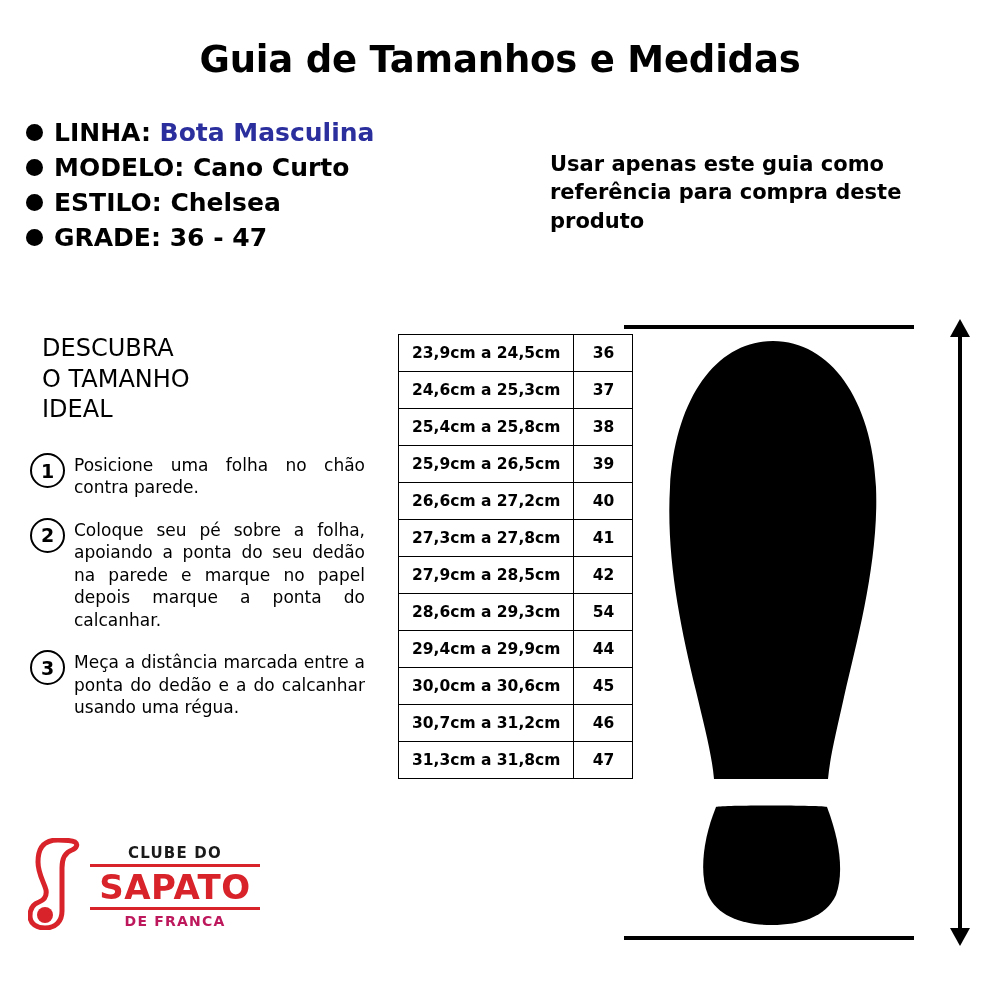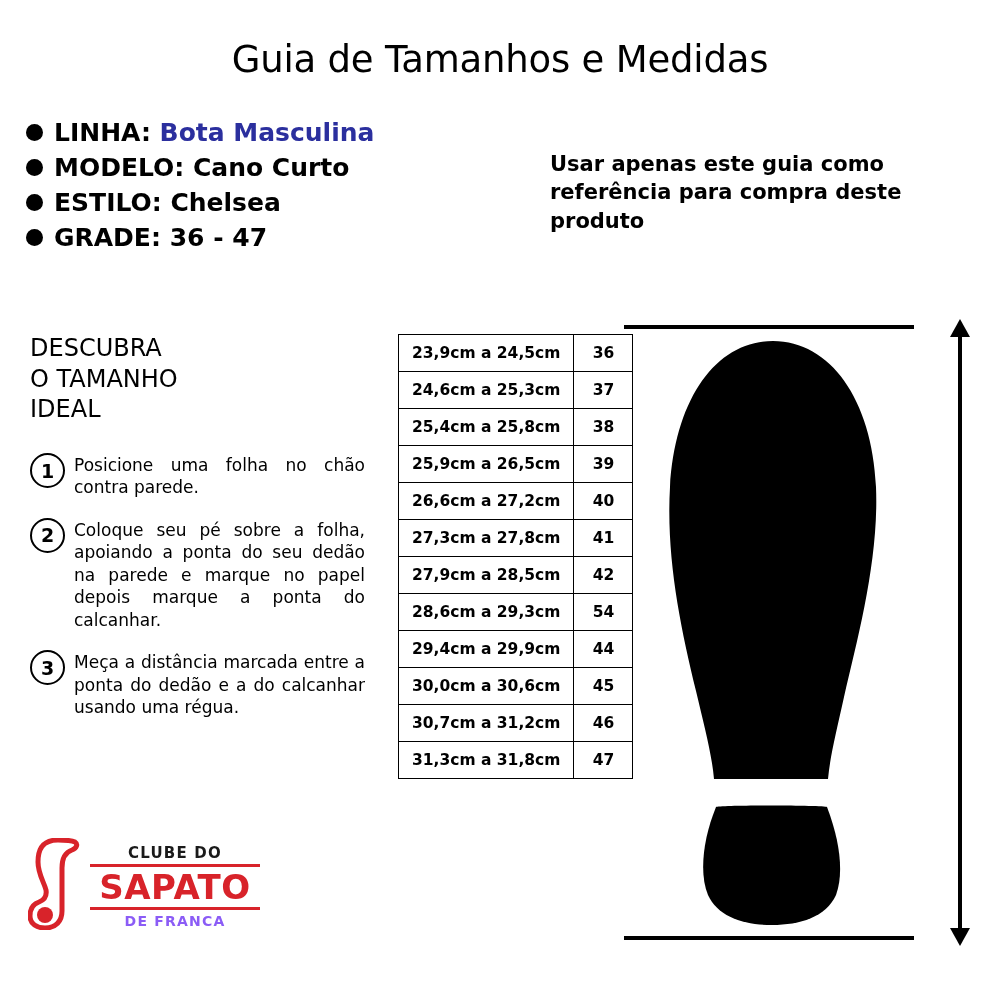--- a/index.html
+++ b/index.html
@@ -17,21 +17,21 @@
   }
 
   
   .title {
     position: absolute;
     top: 38px;
     left: 0;
     width: 1000px;
     text-align: center;
     font-size: 37px;
-    font-weight: normal;
+    font-weight: bold;
     letter-spacing: -0.2px;
   }
 
   
   .spec-list {
     position: absolute;
     top: 118px;
     left: 26px;
     width: 520px;
   }
@@ -143,21 +143,21 @@
   }
   .logo-rule {
     height: 2.5px;
     background: #d8232a;
     margin: 2px 0 3px 0;
   }
   .logo-bot {
     font-size: 14px;
     font-weight: bold;
     letter-spacing: 1.2px;
-    color: #8b5cf6;
+    color: #be185d;
   }
 
   
   .size-table {
     position: absolute;
     left: 398px;
     top: 334px;
     border-collapse: collapse;
     font-size: 15.5px;
     font-weight: bold;
@@ -246,21 +246,21 @@
   <div class="spec-row">
     <span class="bullet"></span>
     <span class="spec-label">GRADE:</span>
     <span>&nbsp;</span>
     <span class="spec-value">36 - 47</span>
   </div>
 </div>
 
 <div class="note">Usar apenas este guia como referência para compra deste produto</div>
 
-<div class="discover" style="white-space:pre-line;">DESCUBRA
+<div class="discover" style="white-space:pre-line;margin-left:12px;">DESCUBRA
 O TAMANHO
 IDEAL</div>
 
 <div class="steps">
   <div class="step">
     <div class="step-num">1</div>
     <div class="step-text">Posicione uma folha no chão contra parede.</div>
   </div>
   <div class="step">
     <div class="step-num">2</div>

